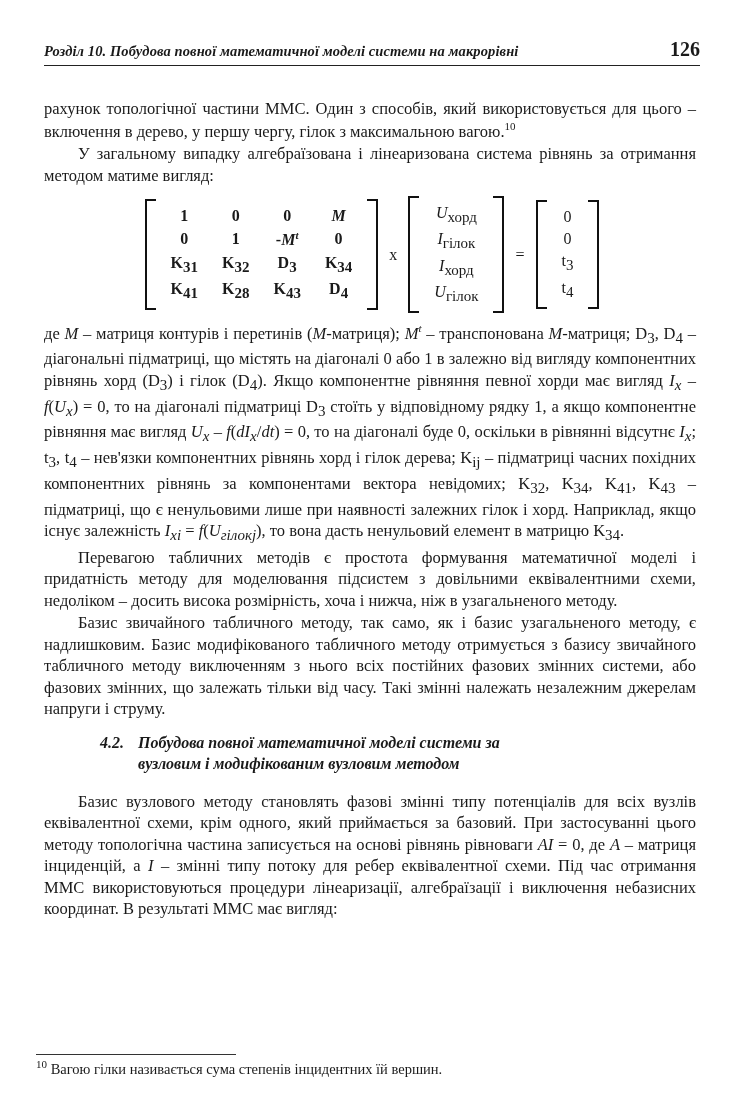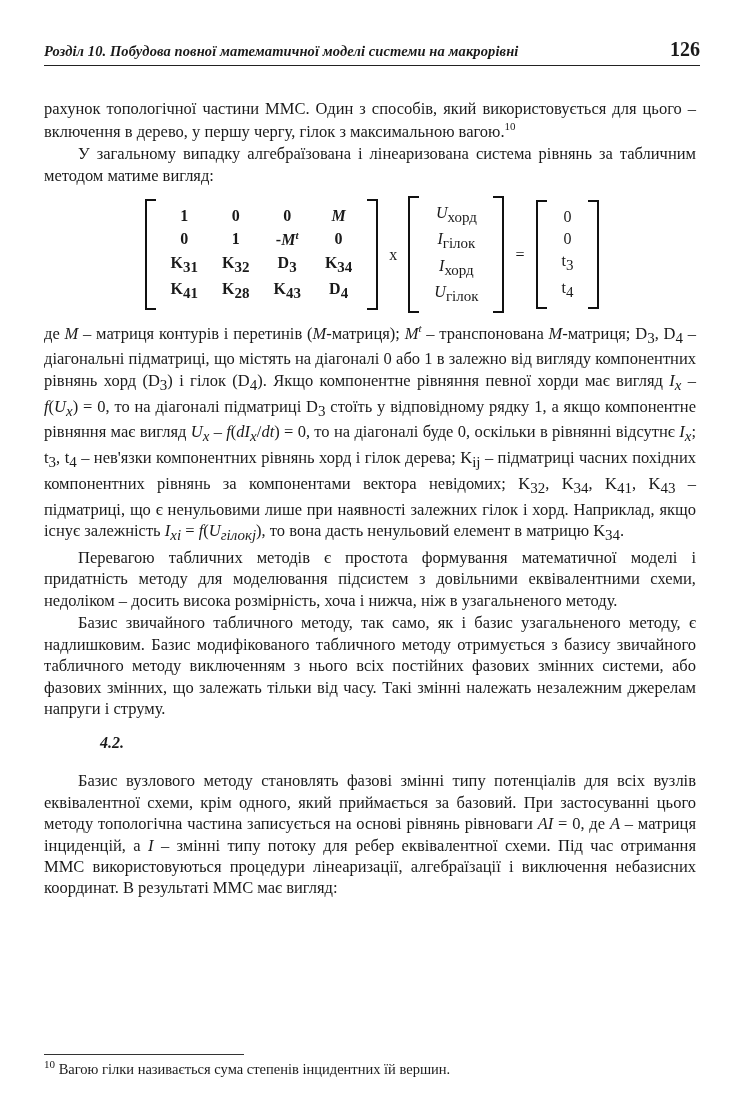--- a/index.html
+++ b/index.html
@@ -123,21 +123,21 @@
     padding-left: 56px;
     font-style: italic;
     font-weight: bold;
     font-size: 16px;
     line-height: 1.3;
   }
   .sec-num { white-space: nowrap; }
   
   .footnote {
     position: absolute;
-    left: 44px;
+    left: 36px;
     bottom: 32px;
     width: 656px;
   }
   .footnote hr {
     border: 0;
     border-top: 1px solid #333;
     width: 200px;
     margin: 0 0 3px 0;
   }
   .footnote .txt {
@@ -154,21 +154,21 @@
 
 <div class="page">
 
   <div class="header">
     <div class="header-title">Розділ 10. Побудова повної математичної моделі системи на макрорівні</div>
     <div class="header-page">126</div>
   </div>
 
   <p class="body"><span>рахунок топологічної частини ММС. Один з способів, який використовується для цього – включення в дерево, у першу чергу, гілок з максимальною вагою.</span><sup class="fn">10</sup></p>
 
-  <p class="body indent">У загальному випадку алгебраїзована і лінеаризована система рівнянь за табличним методом матиме вигляд:</p>
+  <p class="body indent">У загальному випадку алгебраїзована і лінеаризована система рівнянь за отримання методом матиме вигляд:</p>
 
   <div class="equation">
 
     <div class="bracket">
       <div class="cells">
         <table class="mx">
           <tbody>
               <tr>
             <td class="b">1</td>
             <td class="b">0</td>
@@ -247,20 +247,24 @@
   </div>
 
   <p class="body">де <i>M</i> – матриця контурів і перетинів (<i>M</i>-матриця); <i>M</i><span class="supT">t</span> – транспонована <i>M</i>-матриця; D<span class="sub">3</span>, D<span class="sub">4</span> – діагональні підматриці, що містять на діагоналі 0 або 1 в залежно від вигляду компонентних рівнянь хорд (D<span class="sub">3</span>) і гілок (D<span class="sub">4</span>). Якщо компонентне рівняння певної хорди має вигляд <i>I<span class="sub">x</span></i> – <i>f</i>(<i>U<span class="sub">x</span></i>) = 0, то на діагоналі підматриці D<span class="sub">3</span> стоїть у відповідному рядку 1, а якщо компонентне рівняння має вигляд <i>U<span class="sub">x</span></i> – <i>f</i>(<i>dI<span class="sub">x</span></i>/<i>dt</i>) = 0, то на діагоналі буде 0, оскільки в рівнянні відсутнє <i>I<span class="sub">x</span></i>; t<span class="sub">3</span>, t<span class="sub">4</span> – нев'язки компонентних рівнянь хорд і гілок дерева; K<span class="sub">ij</span> – підматриці часних похідних компонентних рівнянь за компонентами вектора невідомих; K<span class="sub">32</span>, K<span class="sub">34</span>, K<span class="sub">41</span>, K<span class="sub">43</span> – підматриці, що є ненульовими лише при наявності залежних гілок і хорд. Наприклад, якщо існує залежність <i>I<span class="sub">xi</span></i> = <i>f</i>(<i>U<span class="sub">гілокj</span></i>), то вона дасть ненульовий елемент в матрицю K<span class="sub">34</span>.</p>
 
   <p class="body indent">Перевагою табличних методів є простота формування математичної моделі і придатність методу для моделювання підсистем з довільними еквівалентними схеми, недоліком – досить висока розмірність, хоча і нижча, ніж в узагальненого методу.</p>
 
   <p class="body indent">Базис звичайного табличного методу, так само, як і базис узагальненого методу, є надлишковим. Базис модифікованого табличного методу отримується з базису звичайного табличного методу виключенням з нього всіх постійних фазових змінних системи, або фазових змінних, що залежать тільки від часу. Такі змінні належать незалежним джерелам напруги і струму.</p>
 
   <div class="sec">
     <div class="sec-num">4.2.</div>
+    <div>
+      <div>Побудова повної математичної моделі системи за</div>
+      <div>вузловим і модифікованим вузловим методом</div>
+    </div>
   </div>
 
   <p class="body indent">Базис вузлового методу становлять фазові змінні типу потенціалів для всіх вузлів еквівалентної схеми, крім одного, який приймається за базовий. При застосуванні цього методу топологічна частина записується на основі рівнянь рівноваги <i>AI</i> = 0, де <i>A</i> – матриця інциденцій, а <i>I</i> – змінні типу потоку для ребер еквівалентної схеми. Під час отримання ММС використовуються процедури лінеаризації, алгебраїзації і виключення небазисних координат. В результаті ММС має вигляд:</p>
 
   <div class="footnote">
     <hr>
     <div class="txt"><span class="marker">10</span> <span>Вагою гілки називається сума степенів інцидентних їй вершин.</span></div>
   </div>
 
 </div>

